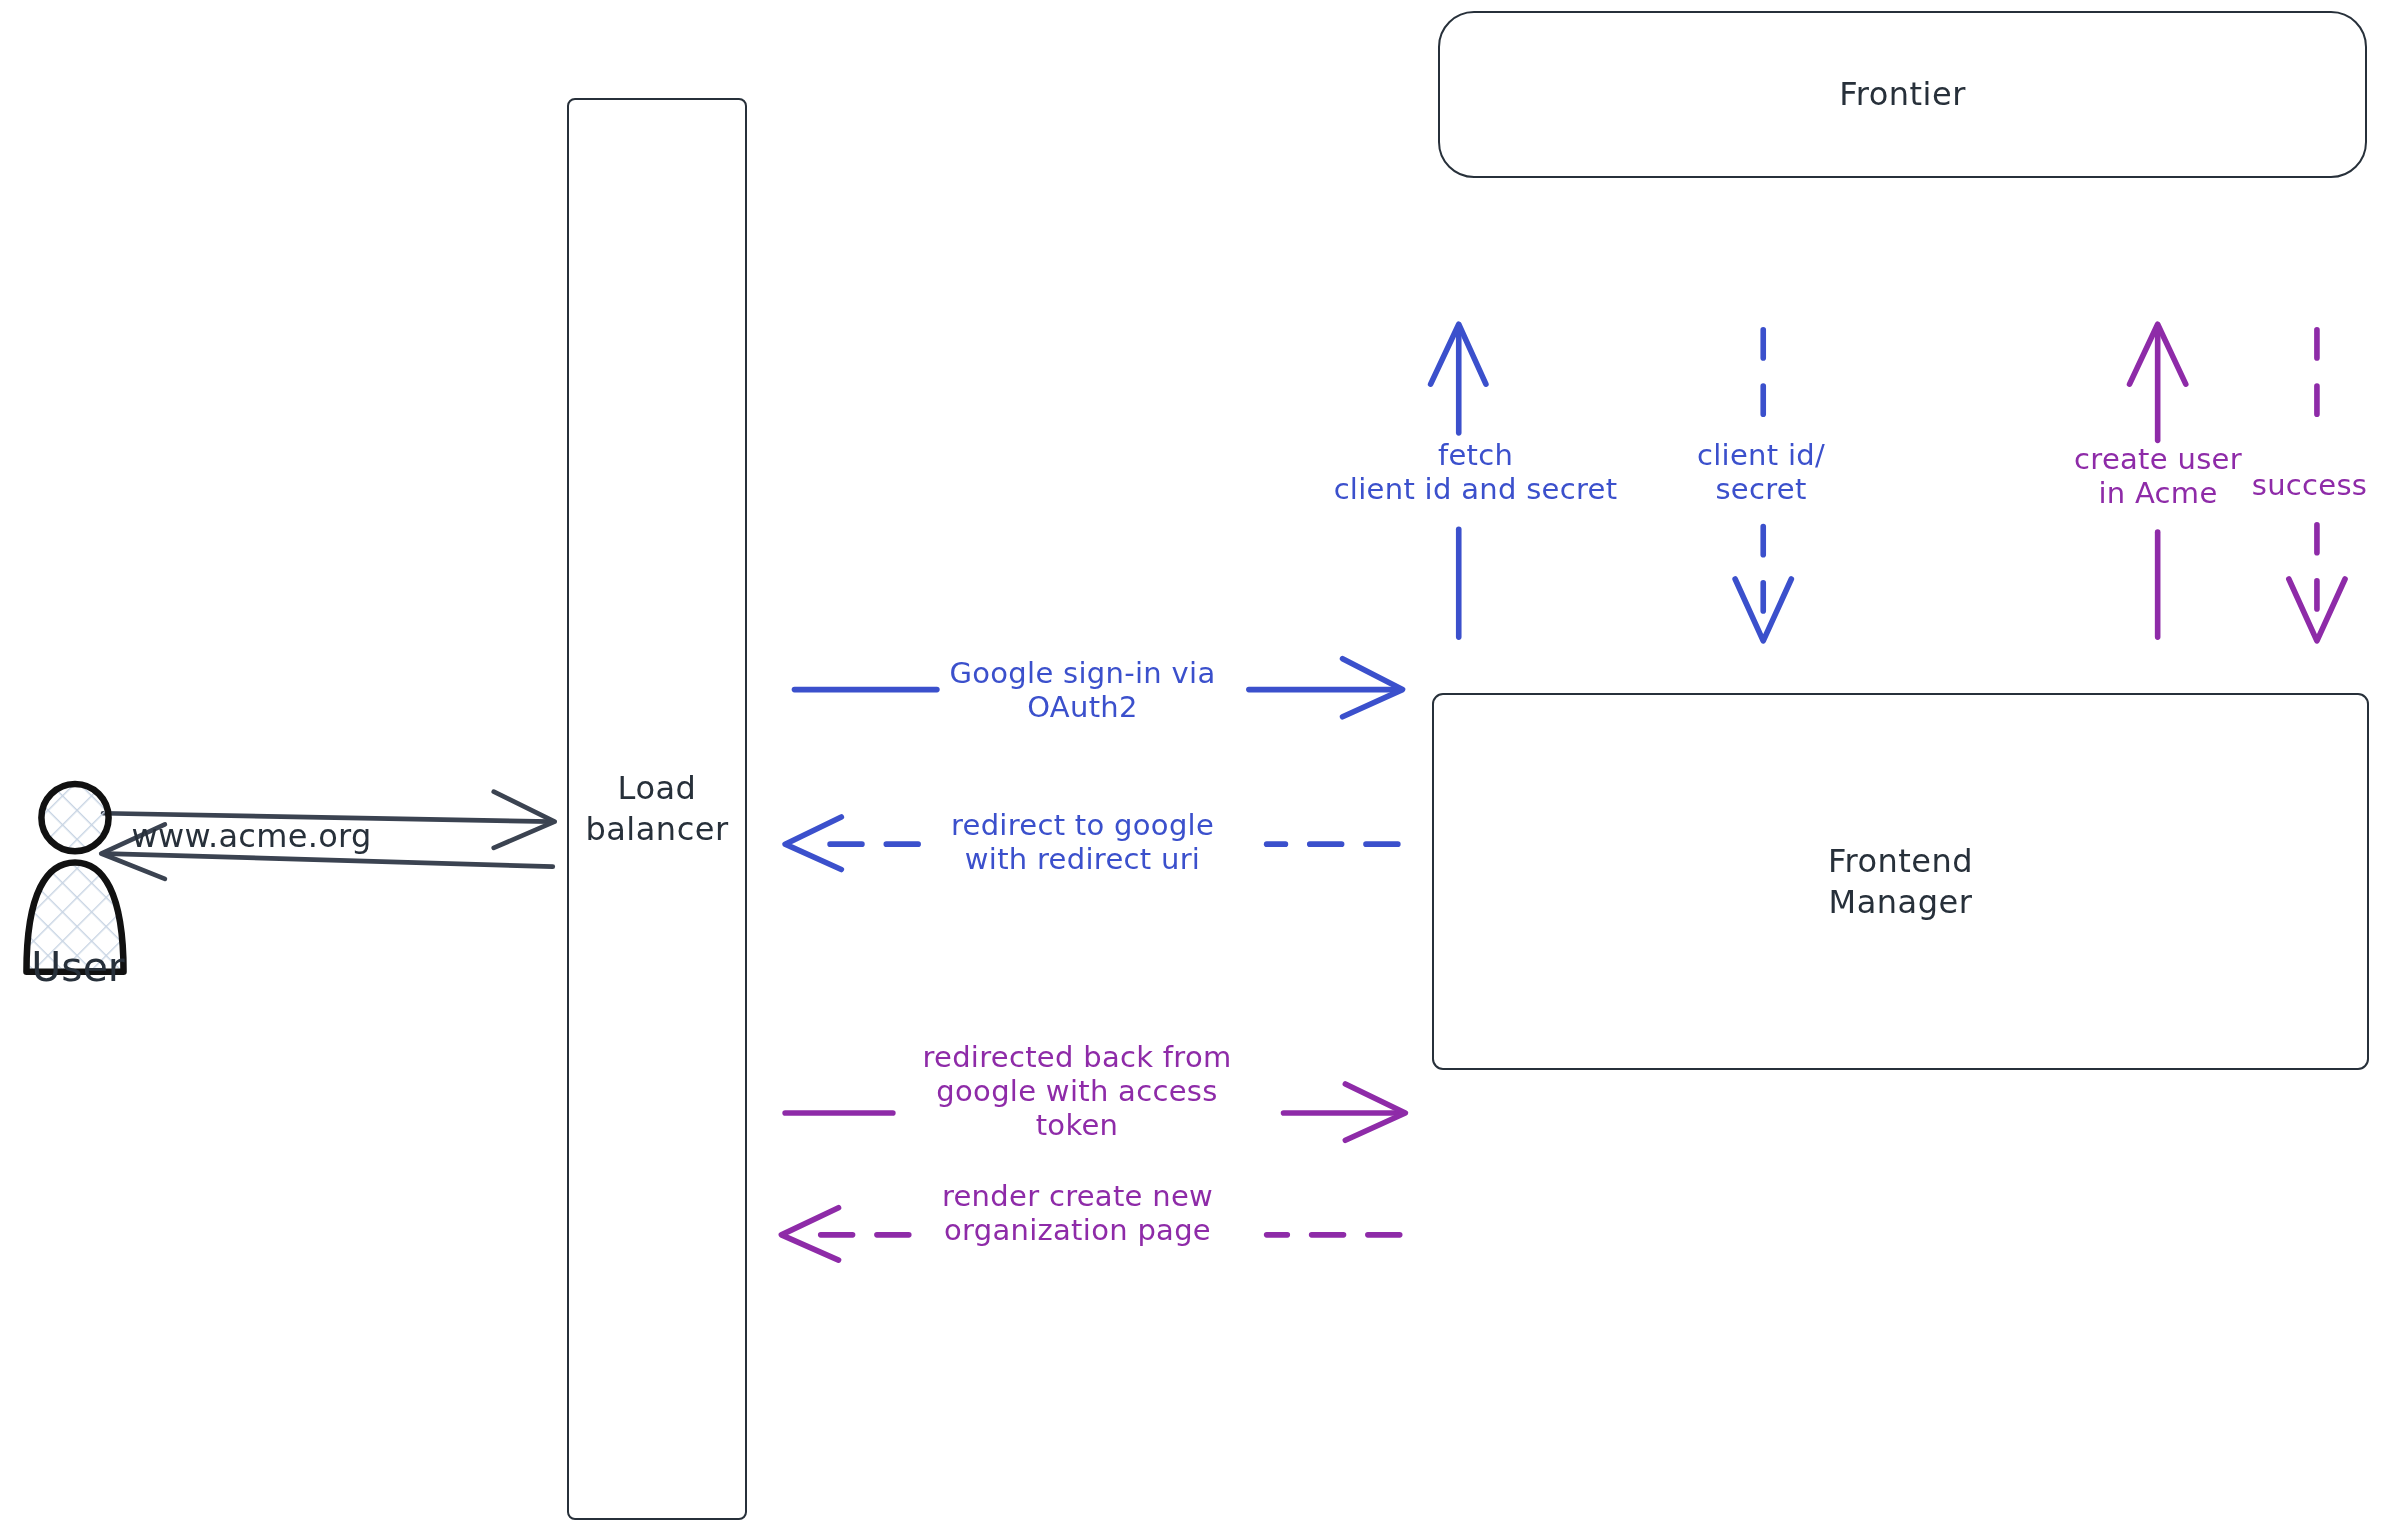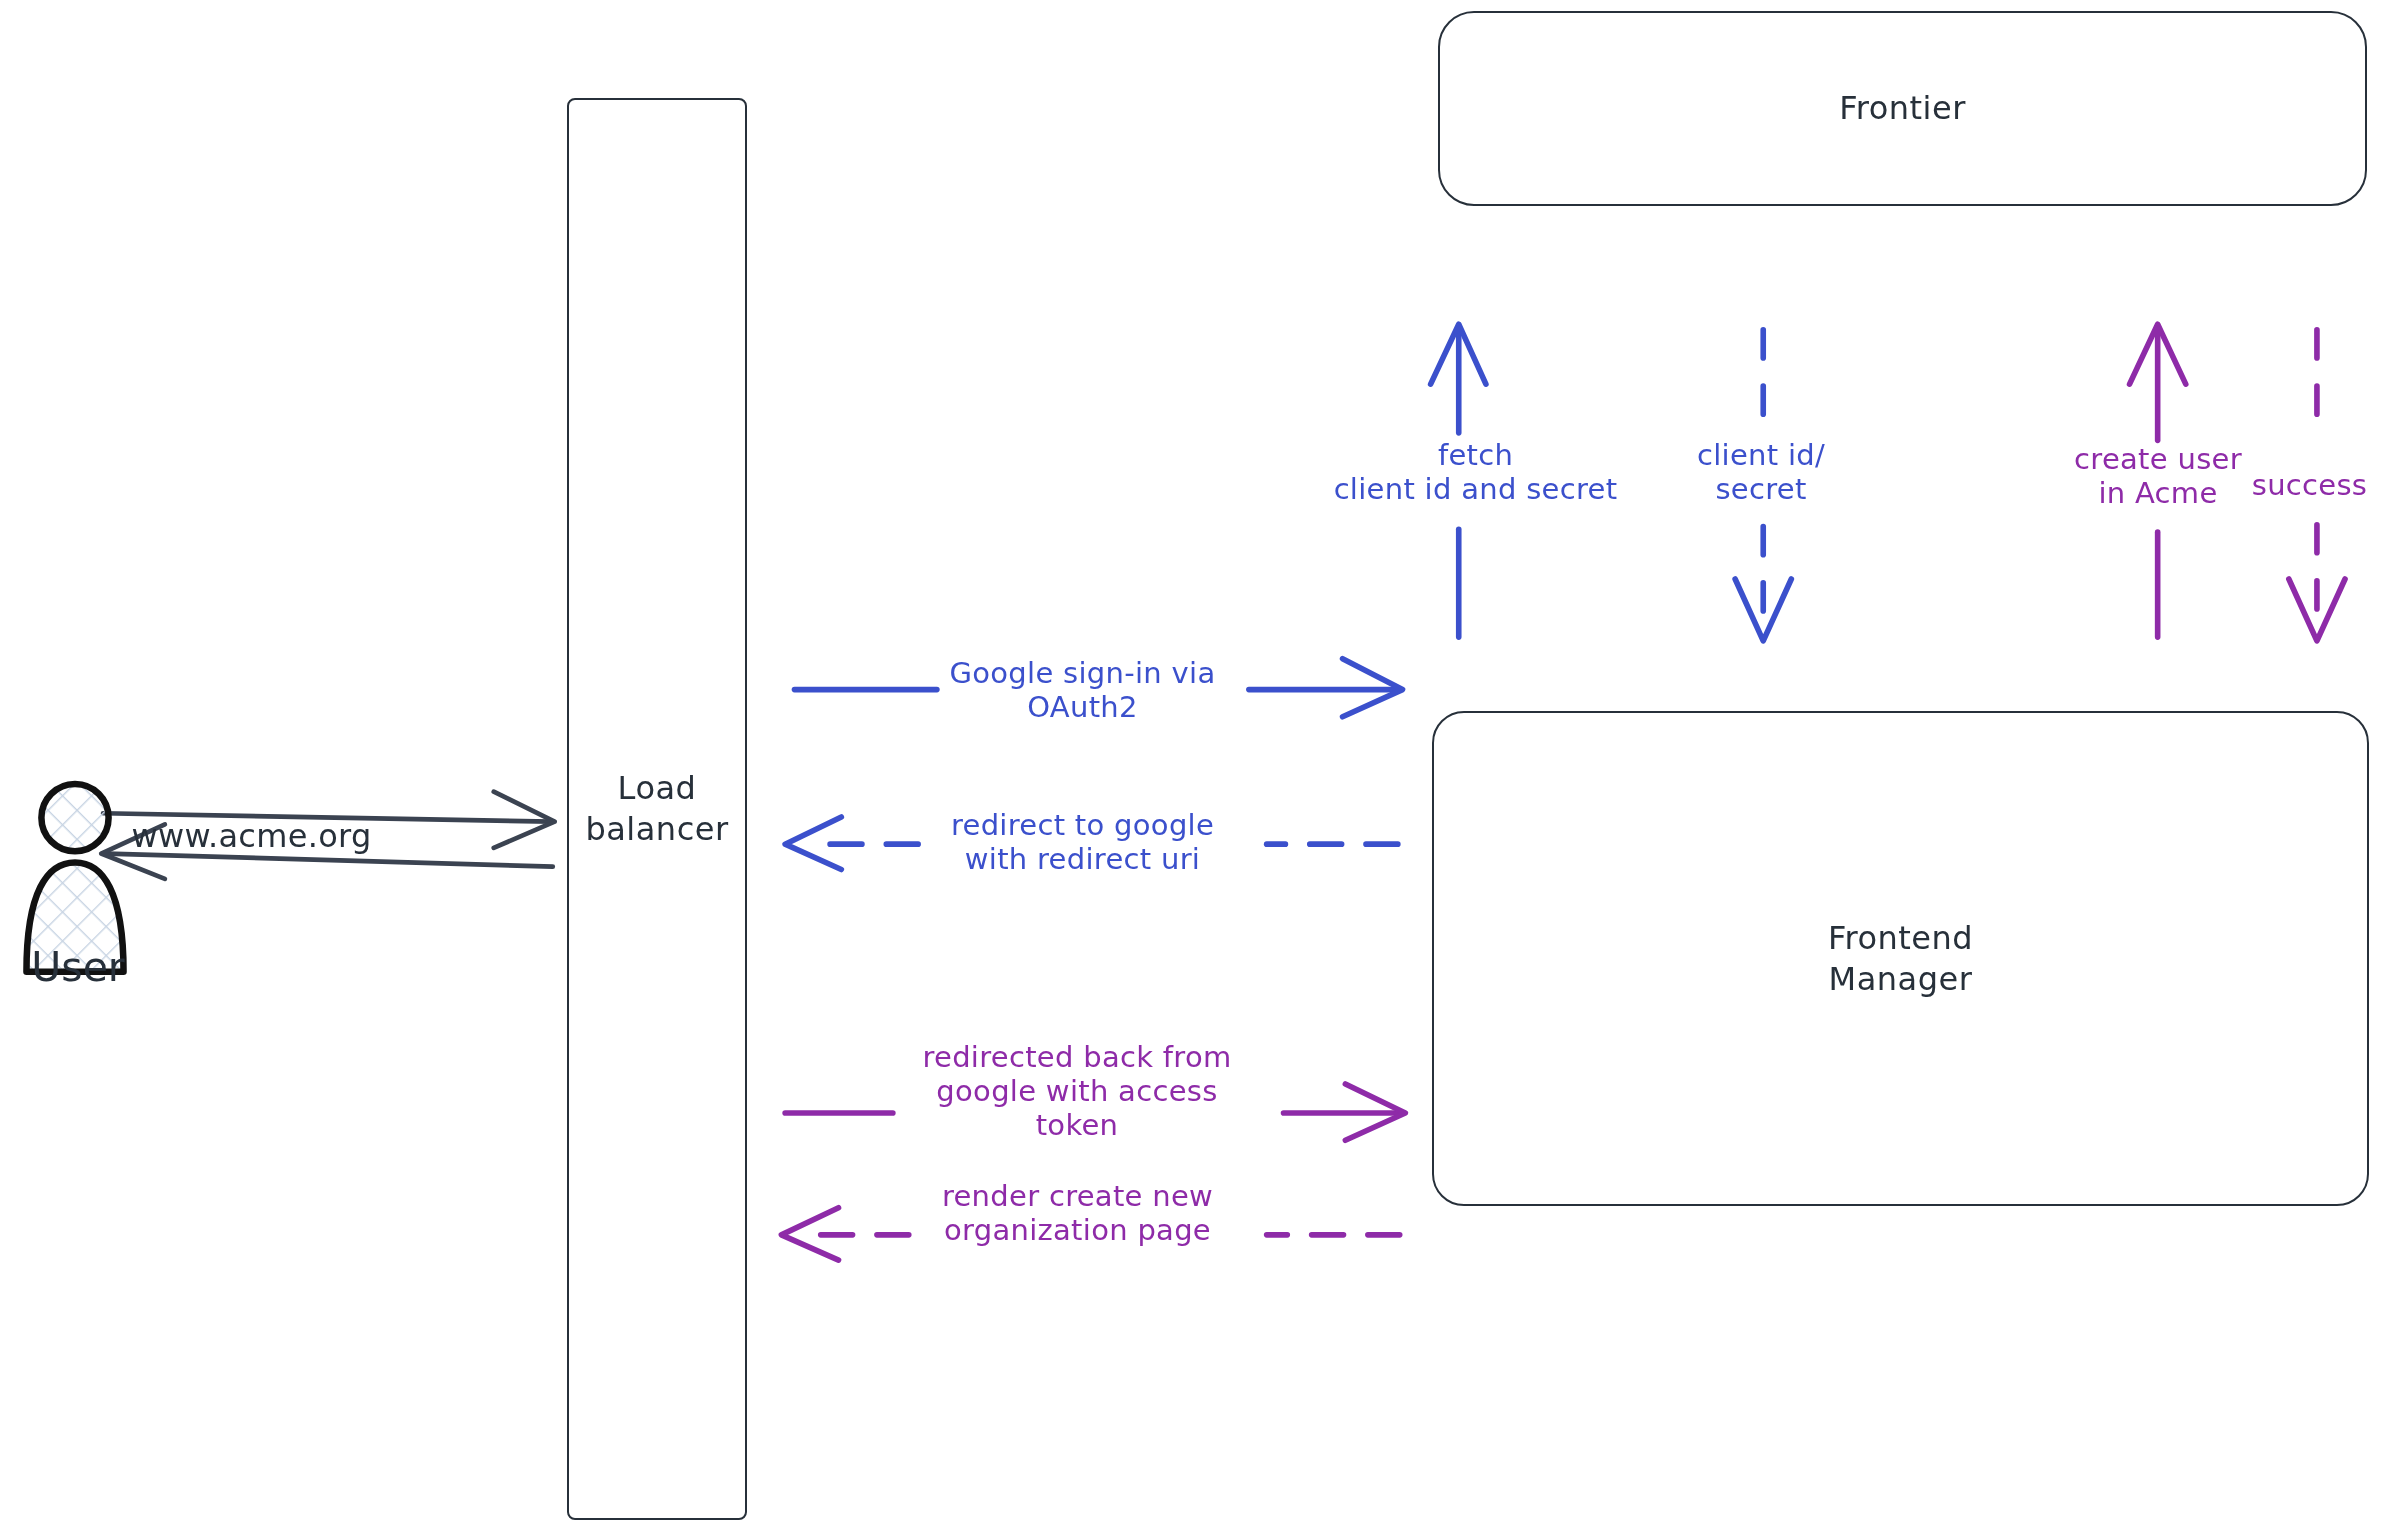--- a/index.html
+++ b/index.html
@@ -40,29 +40,29 @@
     top: 86px;
     width: 180px;
     height: 1422px;
     border-radius: 8px;
     margin-top: 12px;
   }
   #node-frontier {
     left: 1438px;
     top: 11.2px;
     width: 929px;
-    height: 195px;
+    height: 167px;
     border-radius: 36px;
   }
   #node-frontend-manager {
     left: 1432px;
-    top: 711px;
+    top: 693px;
     width: 937px;
-    height: 495px;
-    border-radius: 32px;
+    height: 377px;
+    border-radius: 11px;
   }
 
   
   #actor-user {
     position: absolute;
     left: 19px;
     top: 780px;
     width: 112px;
     height: 206px;
   }

